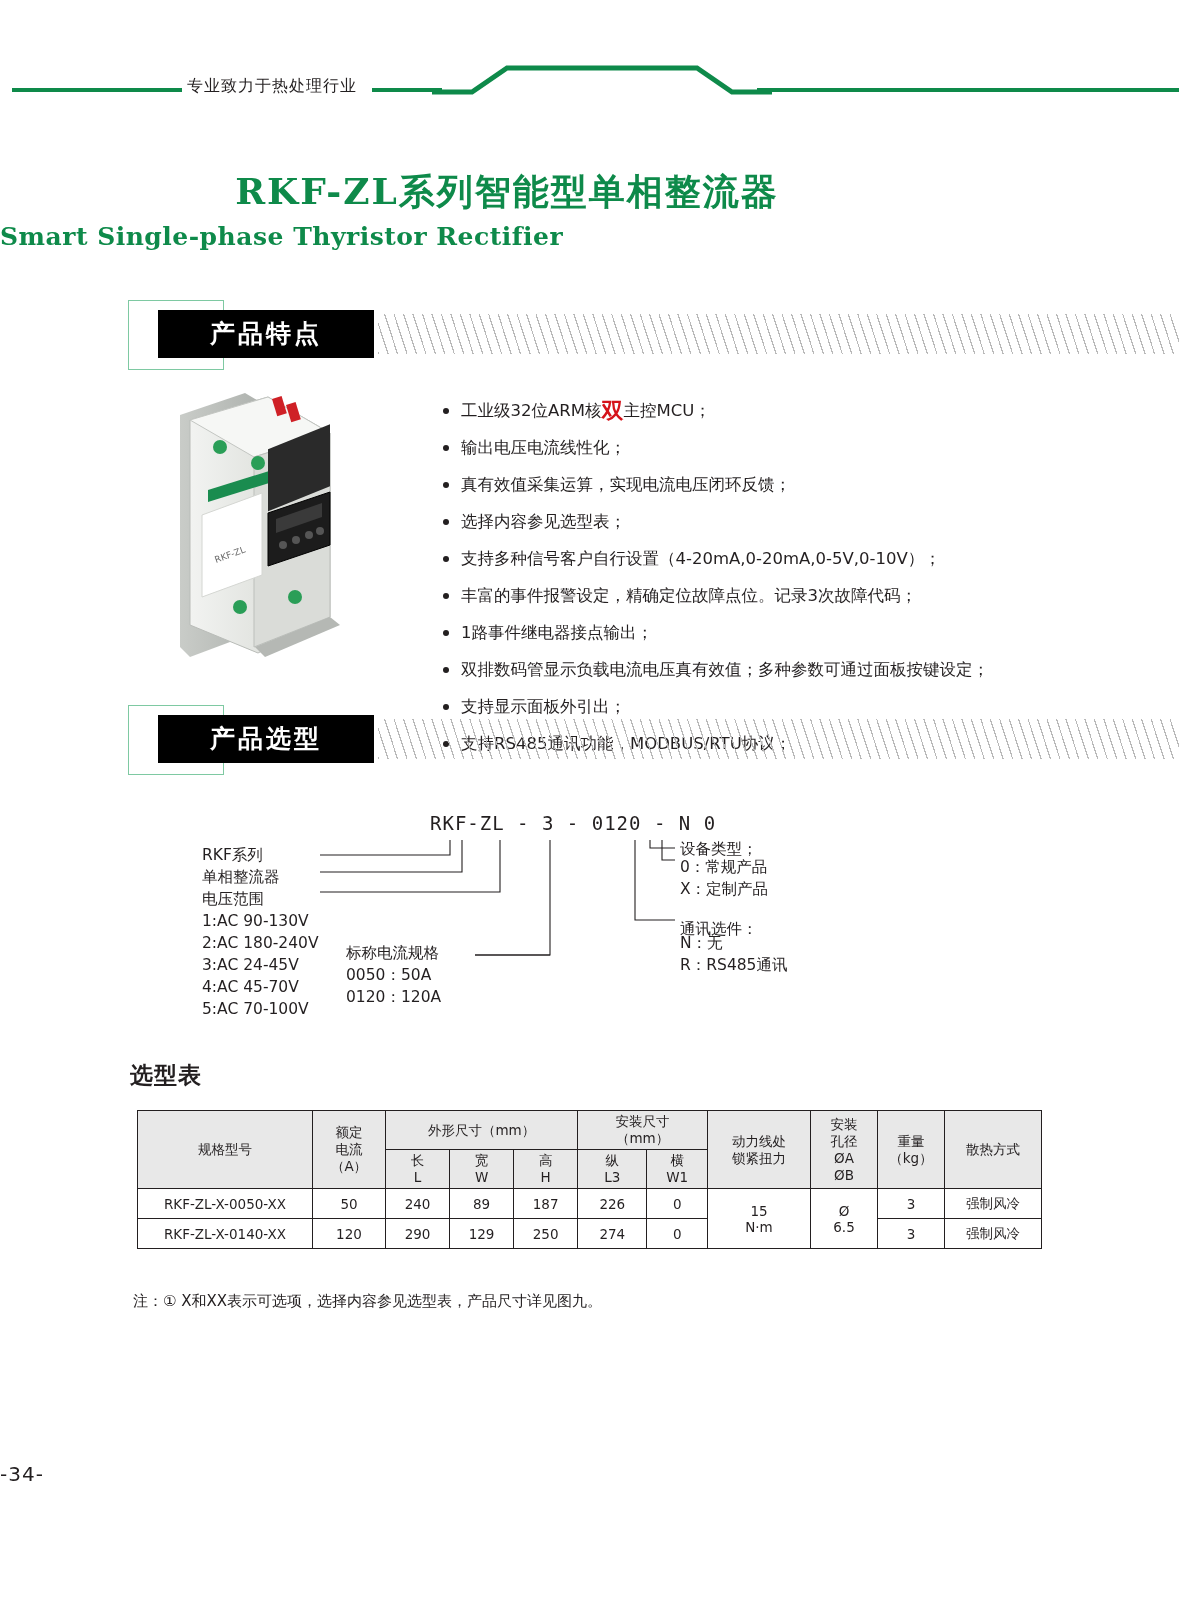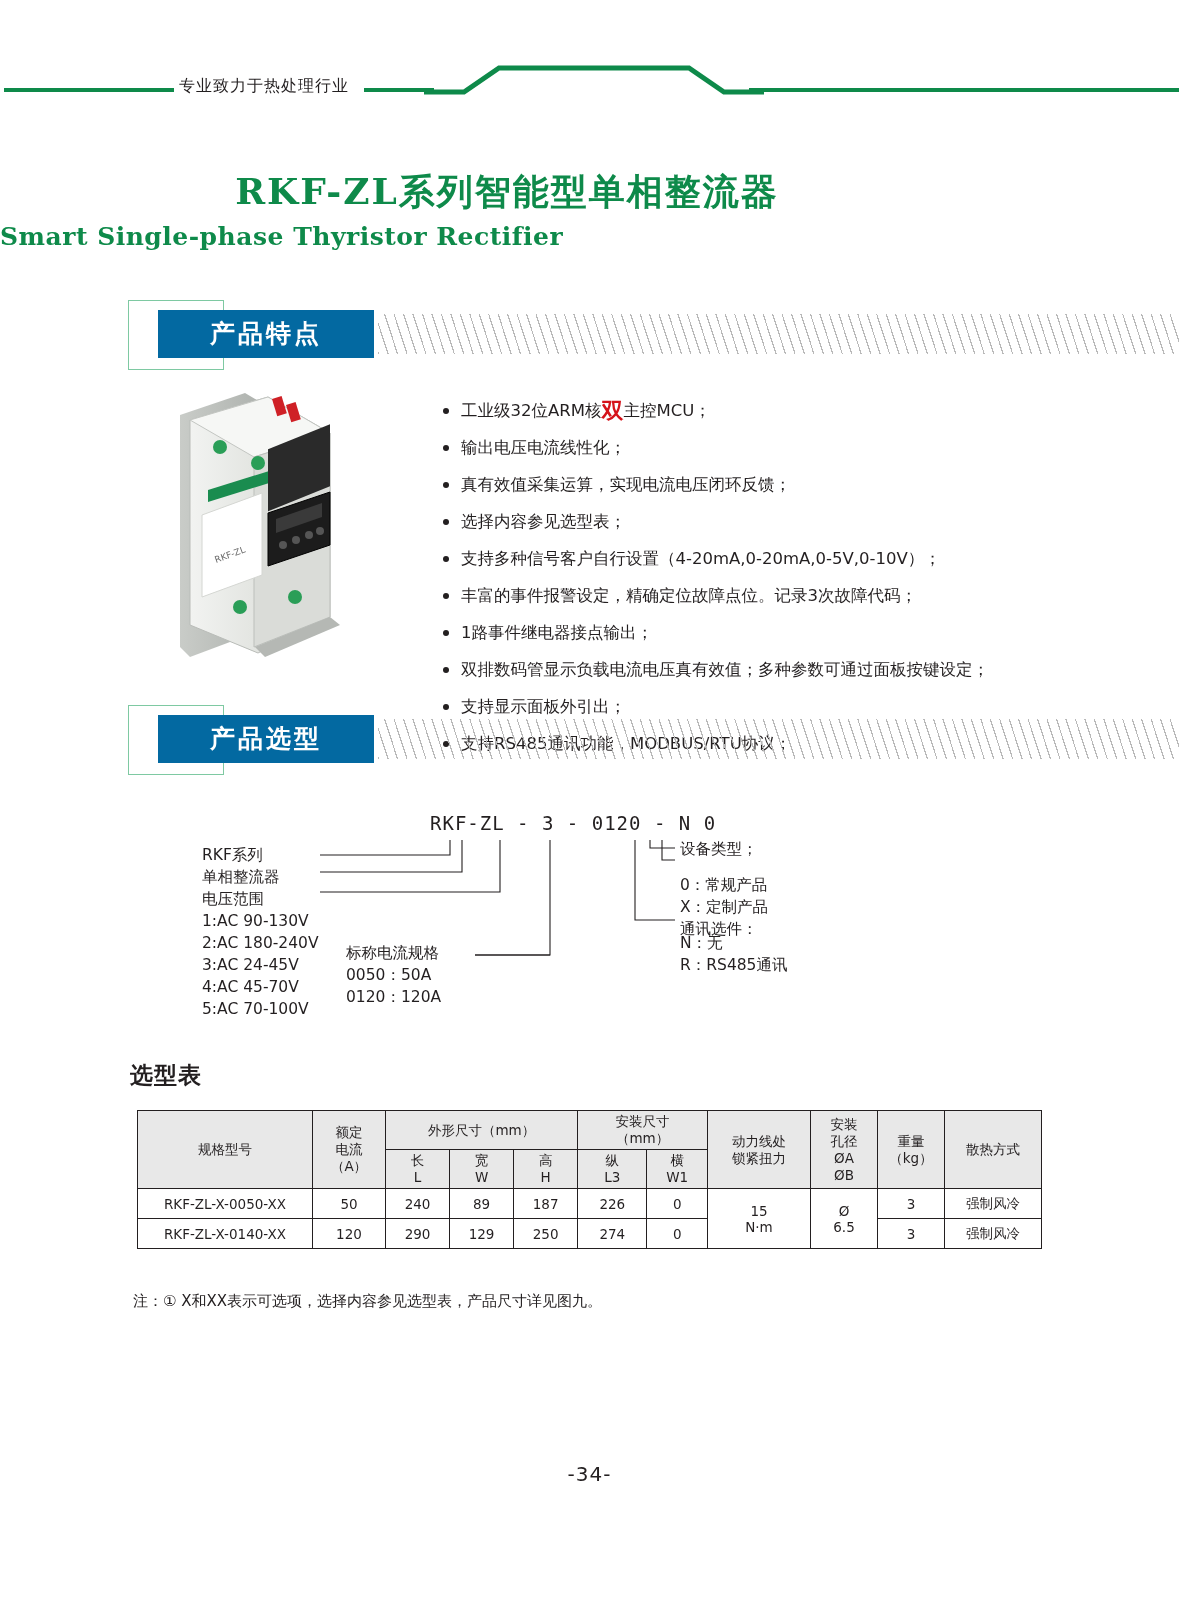--- a/index.html
+++ b/index.html
@@ -7,21 +7,21 @@
     width:1179px;height:1600px;
     background:#ffffff;
     font-family:"DejaVu Sans","Liberation Sans",sans-serif;
     position:relative;
     overflow:hidden;
     color:#231f20;
   }
   .page{position:absolute;inset:0;}
 
   
-  .hdr{position:absolute;left:4px;top:60px;width:1058px;height:50px;}
+  .hdr{position:absolute;left:12px;top:60px;width:1058px;height:50px;}
   .hdr-rule-left{position:absolute;left:0;top:28px;width:170px;height:4px;background:#0e8a4a;}
   .hdr-text{
     position:absolute;left:175px;top:16px;
     font-size:16px;color:#231f20;letter-spacing:1px;
     font-family:"DejaVu Sans",sans-serif;
   }
   .hdr-rule-mid{position:absolute;left:360px;top:28px;width:70px;height:4px;background:#0e8a4a;}
   .hdr-rule-right{position:absolute;left:745px;top:28px;width:434px;height:4px;background:#0e8a4a;}
   .hdr-bump{position:absolute;left:420px;top:4px;width:340px;height:30px;}
   .hdr-bump svg{display:block;}
@@ -41,21 +41,21 @@
   }
 
   
   .sec{position:absolute;height:70px;}
   .sec .frame{
     position:absolute;left:0;top:0;width:96px;height:70px;
     border:1.5px solid #7ec9a2;box-sizing:border-box;
   }
   .sec .tab{
     position:absolute;left:30px;top:10px;width:216px;height:48px;
-    background:#0369a1;
+    background:#000000;
   }
   .sec .tab span{
     display:block;line-height:48px;text-align:center;
     color:#fff;font-size:25px;font-weight:bold;letter-spacing:3px;
     font-family:"DejaVu Sans",sans-serif;
   }
   .sec .hatch{
     position:absolute;left:250px;top:14px;height:40px;width:852px;
     background:repeating-linear-gradient(72deg,
         #b9b9b9 0px,#b9b9b9 1.2px,
@@ -102,21 +102,21 @@
     border:1px solid #231f20;text-align:center;vertical-align:middle;
     padding:2px 2px;
   }
   table.sel thead th{background:#e8e8e8;font-weight:normal;line-height:17px;}
   table.sel tbody td{height:25px;}
   .note{
     position:absolute;left:133px;top:1292px;font-size:15px;color:#231f20;
   }
 
   .pagenum{
-    position:absolute;left:0;top:1462px;width:1179px;text-align:center;
+    position:absolute;left:0;top:1462px;width:1179px;text-align:left;
     font-size:20px;color:#231f20;letter-spacing:1px;
     font-family:"DejaVu Sans",sans-serif;
   }
 </style>
 </head>
 <body>
 
 <div class="page">
 
   <div class="hdr">
@@ -242,21 +242,21 @@
 2:AC 180-240V
 3:AC 24-45V
 4:AC 45-70V
 5:AC 70-100V</div>
 
     <div class="mlabel" style="left:216px;top:142px;">标称电流规格</div>
     <div class="mlabel" style="left:216px;top:164px;">0050：50A
 0120：120A</div>
 
     <div class="mlabel" style="left:550px;top:38px;">设备类型；</div>
-    <div class="mlabel" style="left:550px;top:74px;">0：常规产品
+    <div class="mlabel" style="left:550px;top:56px;">0：常规产品
 X：定制产品</div>
 
     <div class="mlabel" style="left:550px;top:118px;">通讯选件：</div>
     <div class="mlabel" style="left:550px;top:132px;">N：无
 R：RS485通讯</div>
   </div>
 
   <div class="tbl-title">选型表</div>
 
   <table class="sel">

